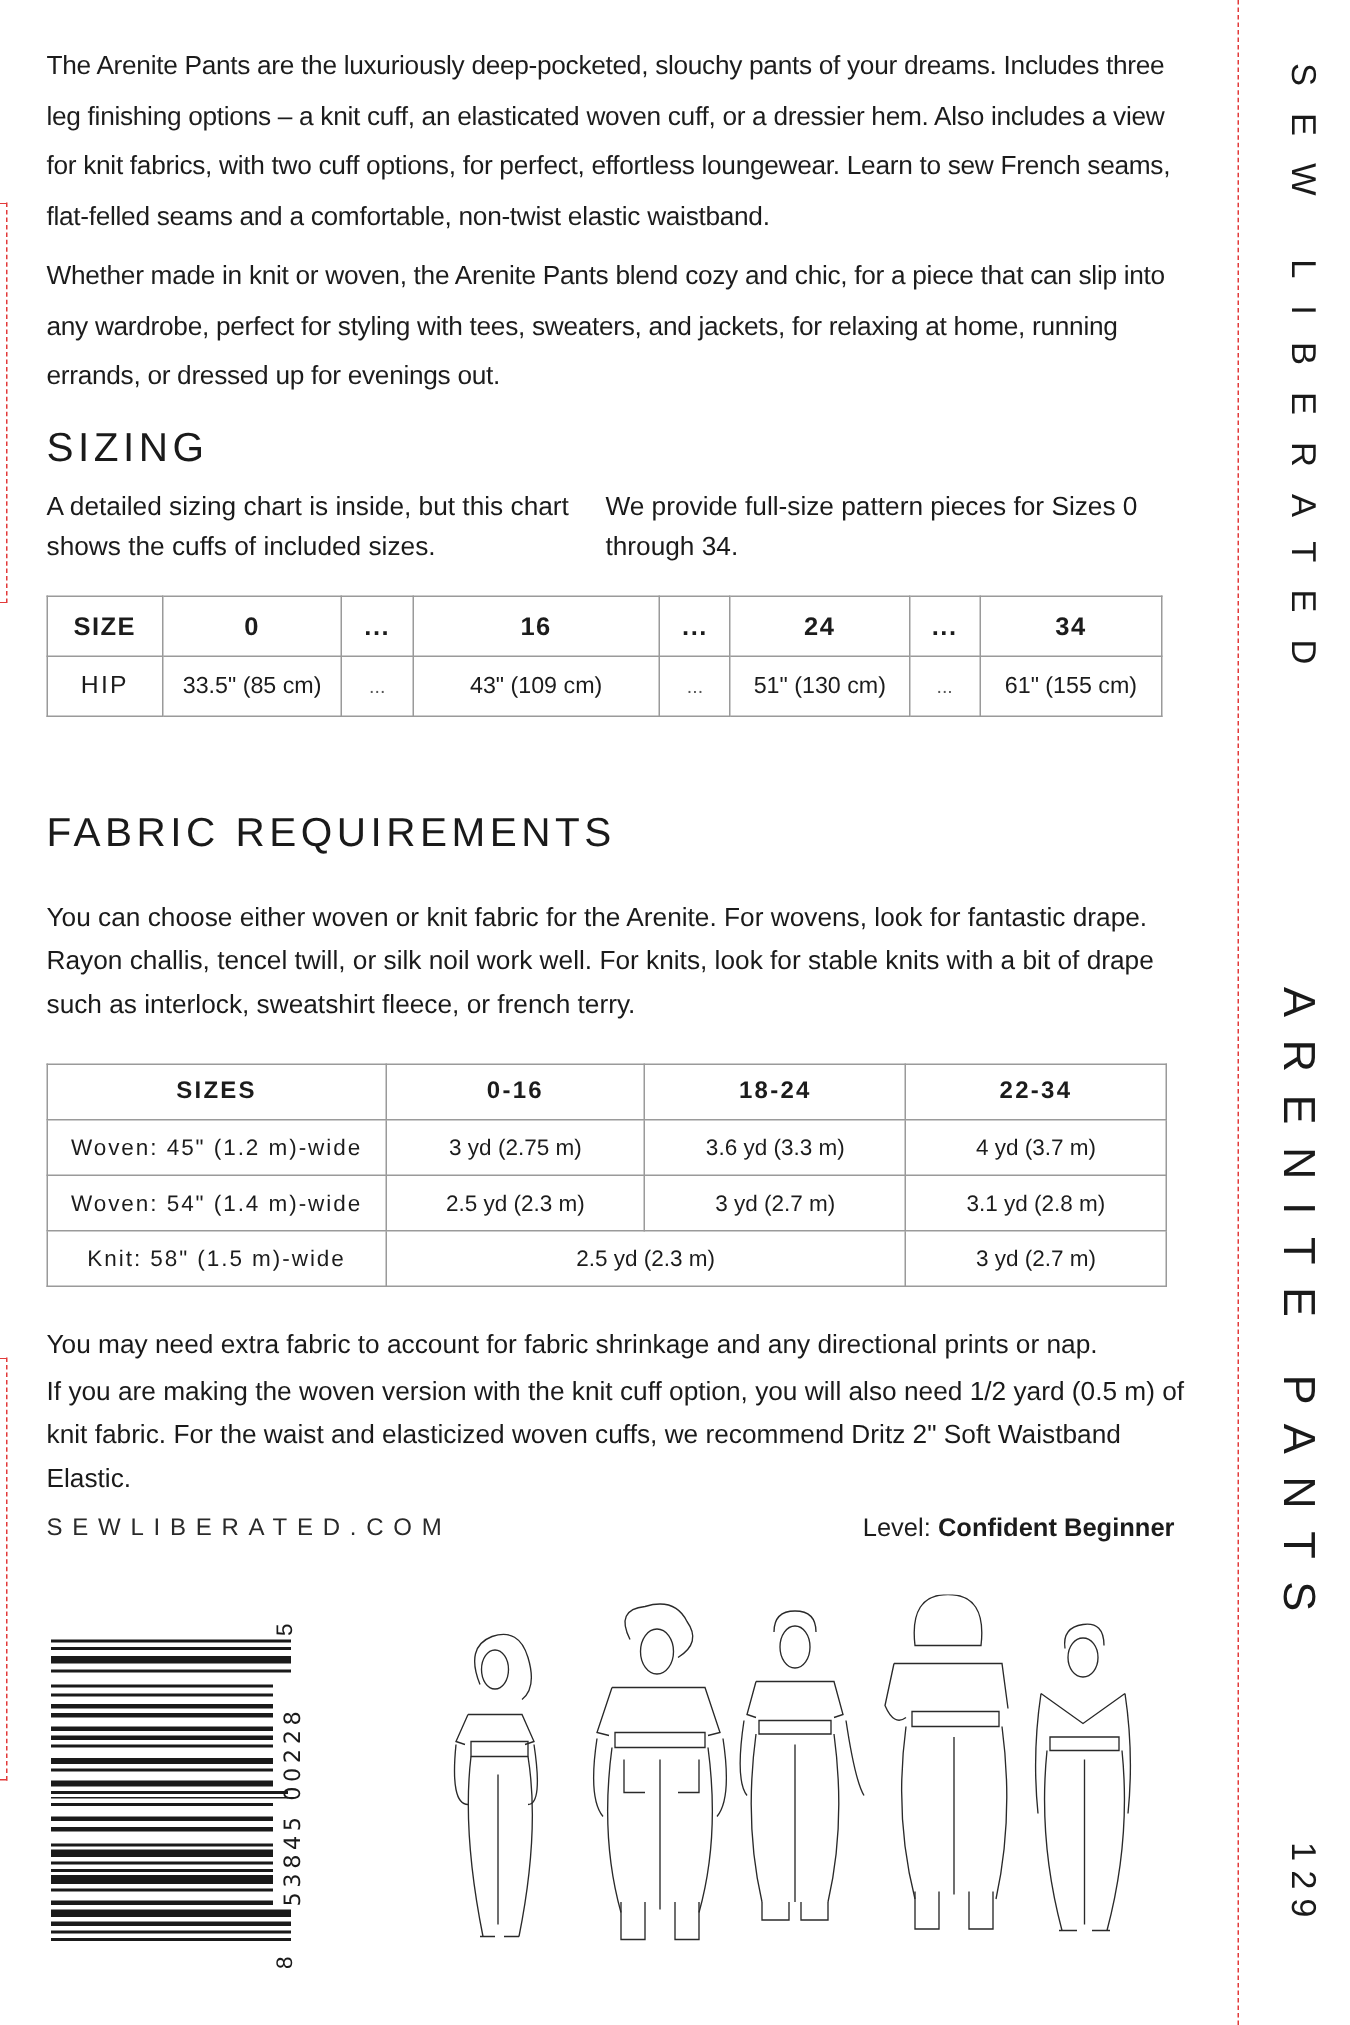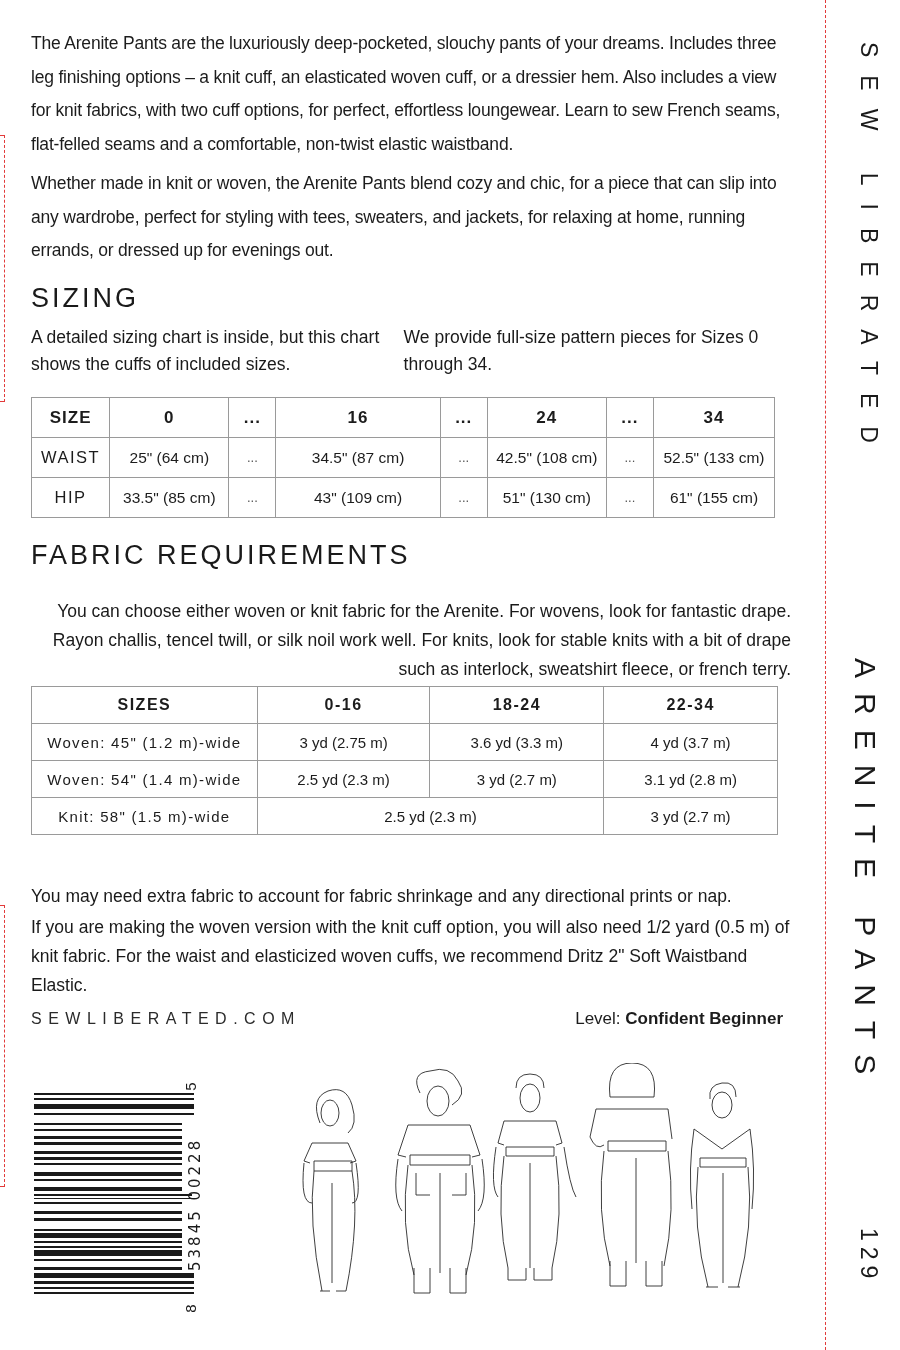--- a/index.html
+++ b/index.html
@@ -21,23 +21,23 @@
   table { border-collapse: collapse; position: absolute; left: 0; }
   td, th { border: 1px solid #9a9a9a; text-align: center; font-weight: normal; color: #1c1c1c; }
   .size-table { top: 397px; width: 744px; }
   .size-table tr { height: 40px; }
   .size-table th { font-weight: bold; font-size: 17px; letter-spacing: 1px; }
   .size-table td { font-size: 15.5px; }
   .size-table td.rowh { font-size: 16.5px; letter-spacing: 1.5px; }
   .size-table .ell { color: #555; font-size: 13px; }
   .size-table th.ell { font-size: 17px; color: #1c1c1c; }
 
-  .fabric-intro { position: absolute; top: 579px; left: 0; width: 760px; font-size: 17.5px; line-height: 29px; text-align: right; }
-
-  .fabric-table { top: 686px; width: 747px; }
+  .fabric-intro { position: absolute; top: 579px; left: 0; width: 760px; font-size: 17.5px; line-height: 29px; }
+
+  .fabric-table { top: 709px; width: 747px; }
   .fabric-table tr { height: 37px; }
   .fabric-table th { font-weight: bold; font-size: 16px; letter-spacing: 1.5px; }
   .fabric-table td { font-size: 15px; }
   .fabric-table td.rowh { font-size: 15px; letter-spacing: 1.3px; }
 
   .extra1 { position: absolute; top: 864px; left: 0; width: 760px; font-size: 17.5px; line-height: 29px; }
   .extra2 { position: absolute; top: 895px; left: 0; width: 760px; font-size: 17.5px; line-height: 29px; }
 
   .site { position: absolute; top: 1010px; left: 0; font-size: 16px; letter-spacing: 6.5px; color: #2a2a2a; }
   .level { position: absolute; top: 1009px; right: -2px; font-size: 17px; color: #1c1c1c; }
@@ -98,30 +98,20 @@
     <tbody>
         <tr>
       <th>SIZE</th>
       <th>0</th>
       <th class="ell">...</th>
       <th>16</th>
       <th class="ell">...</th>
       <th>24</th>
       <th class="ell">...</th>
       <th>34</th>
-    </tr>
-    <tr>
-      <td class="rowh">WAIST</td>
-      <td>25" (64 cm)</td>
-      <td class="ell">...</td>
-      <td>34.5" (87 cm)</td>
-      <td class="ell">...</td>
-      <td>42.5" (108 cm)</td>
-      <td class="ell">...</td>
-      <td>52.5" (133 cm)</td>
     </tr>
     <tr>
       <td class="rowh">HIP</td>
       <td>33.5" (85 cm)</td>
       <td class="ell">...</td>
       <td>43" (109 cm)</td>
       <td class="ell">...</td>
       <td>51" (130 cm)</td>
       <td class="ell">...</td>
       <td>61" (155 cm)</td>

